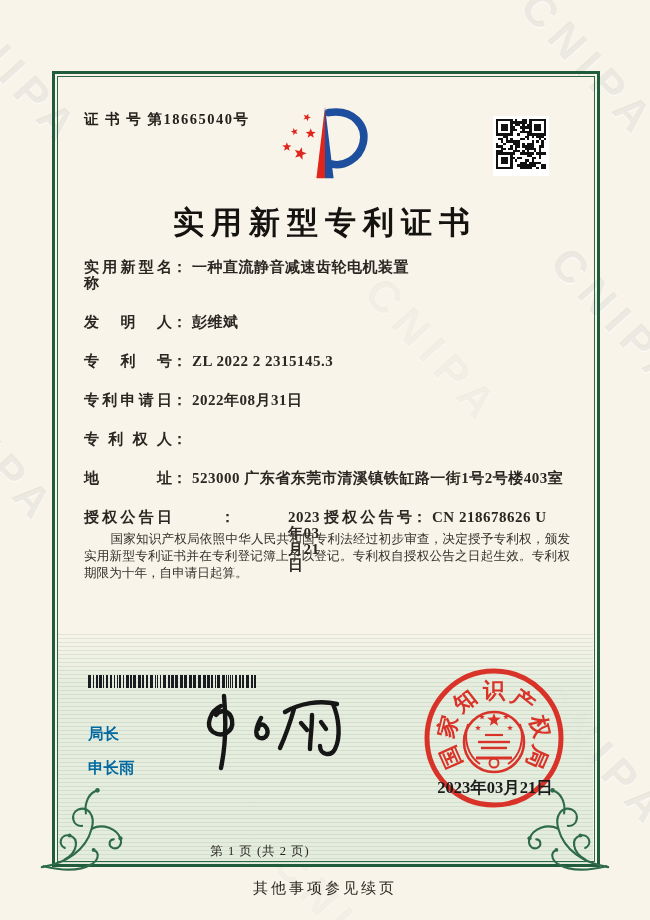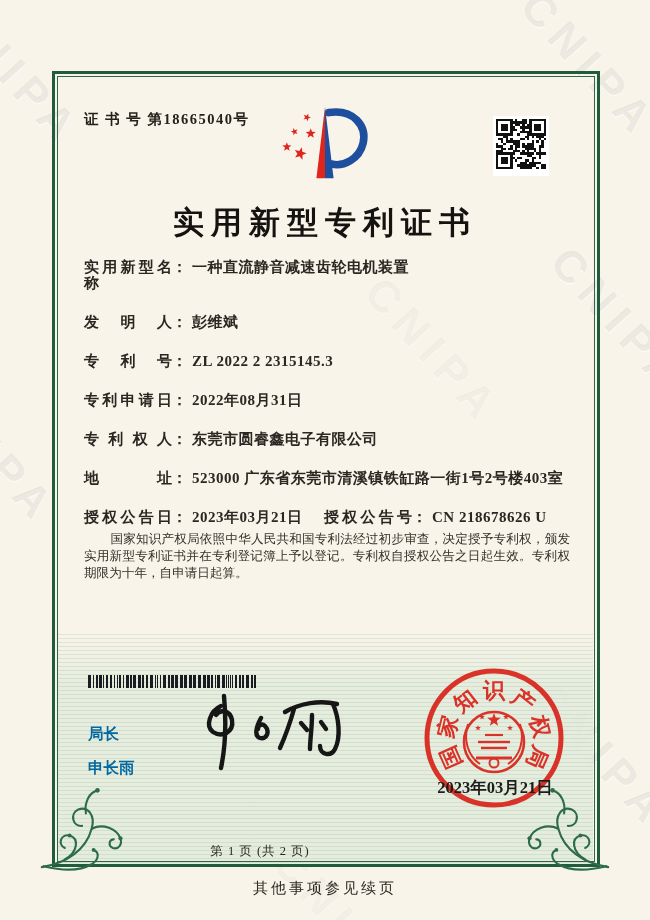--- a/index.html
+++ b/index.html
@@ -49,21 +49,21 @@
   
   .fields{position:absolute;left:84px;top:259px;width:486px;z-index:3;}
   .frow{display:flex;align-items:baseline;margin-bottom:23px;font-size:15px;line-height:16px;}
   .flabel{
     display:inline-block;width:88px;font-weight:700;color:#2a2722;
     text-align:justify;text-align-last:justify;flex:none;
   }
   .fcolon{font-weight:700;flex:none;padding-right:5px;color:#2a2722;}
   .fvalue{font-weight:600;color:#2b2823;letter-spacing:0.5px;}
   .gpair{display:flex;align-items:baseline;}
-  .gpair.first{width:240px;flex:none;}
+  .gpair.first{width:240px;flex:none;gap:48px;}
   
   .paras{position:absolute;left:84px;top:531px;width:486px;z-index:3;}
   .paras p{
     margin:0 0 9px 0;font-size:12.6px;line-height:17px;
     text-indent:2.1em;text-align:justify;color:#33302a;font-weight:500;
   }
   .barcode{position:absolute;left:88px;top:675px;z-index:3;}
   .signer{position:absolute;left:88px;top:724px;z-index:3;font-size:15.5px;font-weight:600;color:#0369a1;}
   .signer .name{margin-top:13px;}
   .sig{position:absolute;left:197px;top:688px;z-index:3;}
@@ -320,21 +320,20 @@
     <span class="fvalue">ZL 2022 2 2315145.3</span>
   </div>
   <div class="frow">
     <span class="flabel">专利申请日</span>
       <span class="fcolon">：</span>
     <span class="fvalue">2022年08月31日</span>
   </div>
   <div class="frow">
     <span class="flabel">专利权人</span>
       <span class="fcolon">：</span>
-    <span class="fvalue">东莞市圆睿鑫电子有限公司</span>
   </div>
   <div class="frow">
     <span class="flabel">地址</span>
       <span class="fcolon">：</span>
     <span class="fvalue">523000 广东省东莞市清溪镇铁缸路一街1号2号楼403室</span>
   </div>
   <div class="frow">
     <span class="gpair first">
       <span class="flabel">授权公告日</span>
         <span class="fcolon">：</span>

